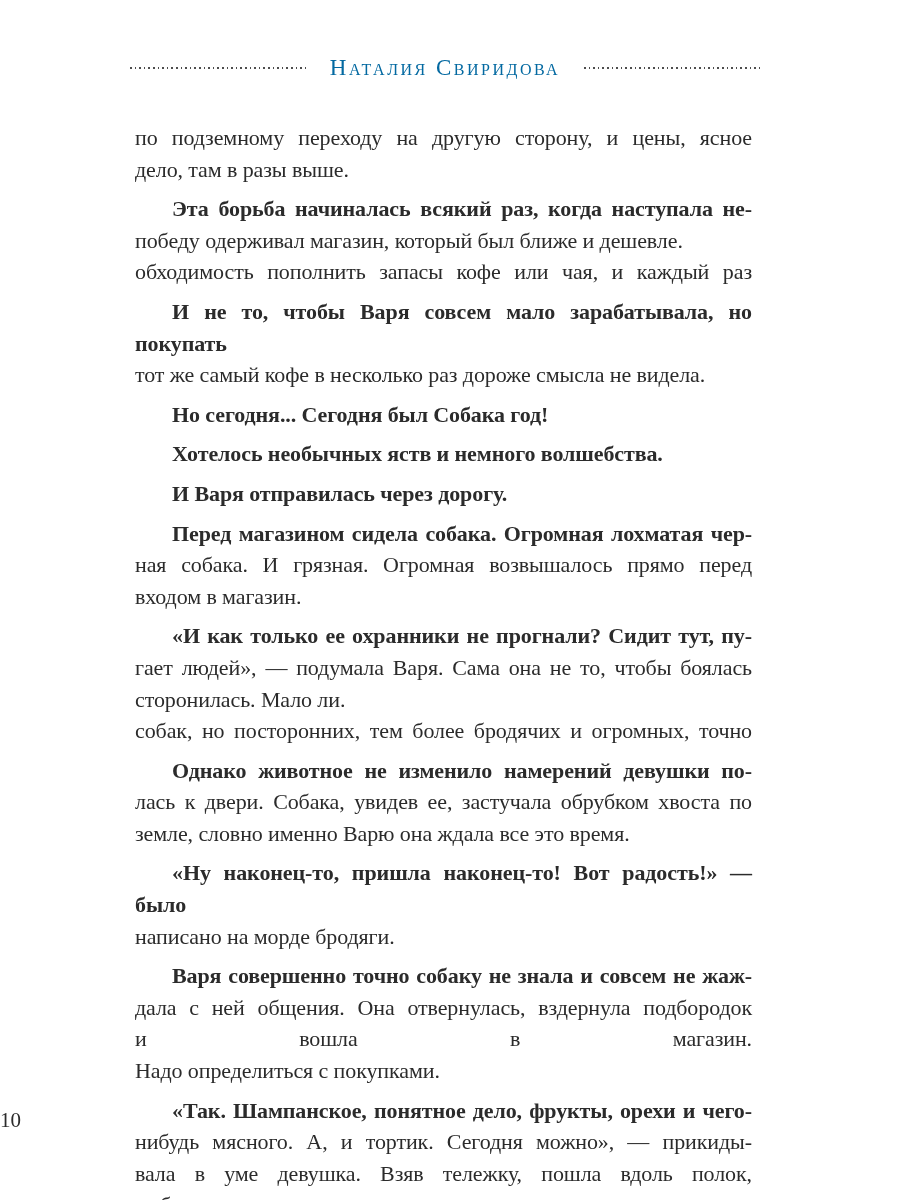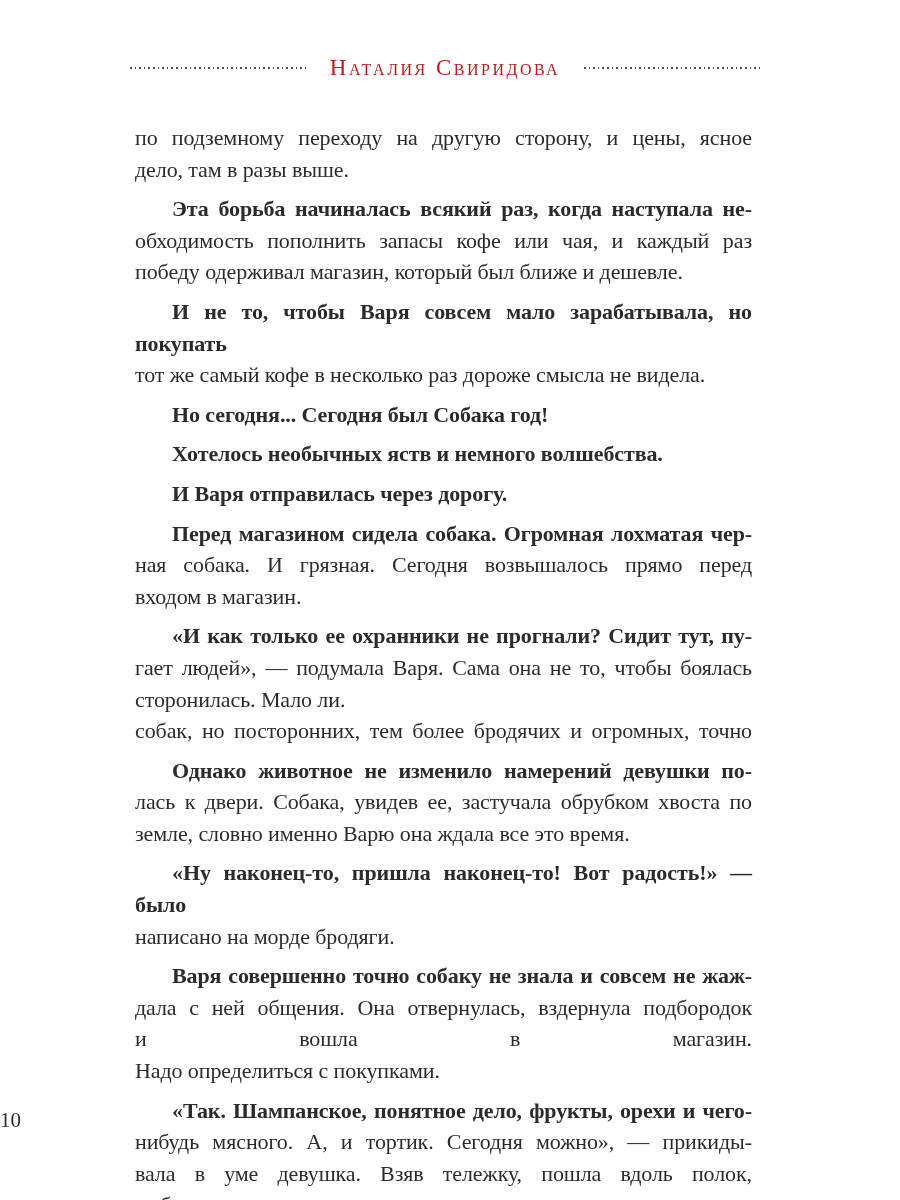--- a/index.html
+++ b/index.html
@@ -38,21 +38,21 @@
     );
     background-size: 100% 2.4px;
     background-position: 0 50%;
     background-repeat: no-repeat;
   }
   .running-head .author {
     padding: 0 24px;
     font-variant: small-caps;
     font-size: 23px;
     letter-spacing: 2.5px;
-    color: #b91c1c;
+    color: #0369a1;
     white-space: nowrap;
   }
 
   
   .text-block {
     position: absolute;
     top: 114px;
     left: 127px;
     width: 633px;
     font-size: 22px;
@@ -91,39 +91,39 @@
     <span class="rule"></span>
   </header>
 
   <main class="text-block" id="text-block">
       <div class="para">
         <div class="line">по подземному переходу на другую сторону, и цены, ясное</div>
         <div class="line last">дело, там в разы выше.</div>
       </div>
       <div class="para">
         <div class="line first-indent">Эта борьба начиналась всякий раз, когда наступала не-</div>
+        <div class="line last">победу одерживал магазин, который был ближе и дешевле.</div>
         <div class="line">обходимость пополнить запасы кофе или чая, и каждый раз</div>
-        <div class="line last">победу одерживал магазин, который был ближе и дешевле.</div>
       </div>
       <div class="para">
         <div class="line first-indent">И не то, чтобы Варя совсем мало зарабатывала, но покупать</div>
         <div class="line last">тот же самый кофе в несколько раз дороже смысла не видела.</div>
       </div>
       <div class="para">
         <div class="line last first-indent">Но сегодня... Сегодня был Собака год!</div>
       </div>
       <div class="para">
         <div class="line last first-indent">Хотелось необычных яств и немного волшебства.</div>
       </div>
       <div class="para">
         <div class="line last first-indent">И Варя отправилась через дорогу.</div>
       </div>
       <div class="para">
         <div class="line first-indent">Перед магазином сидела собака. Огромная лохматая чер-</div>
-        <div class="line">ная собака. И грязная. Сегодня возвышалось прямо перед</div>
+        <div class="line">ная собака. И грязная. Огромная возвышалось прямо перед</div>
         <div class="line last">входом в магазин.</div>
       </div>
       <div class="para">
         <div class="line first-indent">«И как только ее охранники не прогнали? Сидит тут, пу-</div>
         <div class="line">гает людей», — подумала Варя. Сама она не то, чтобы боялась</div>
         <div class="line last">сторонилась. Мало ли.</div>
         <div class="line">собак, но посторонних, тем более бродячих и огромных, точно</div>
       </div>
       <div class="para">
         <div class="line first-indent">Однако животное не изменило намерений девушки по-</div>

